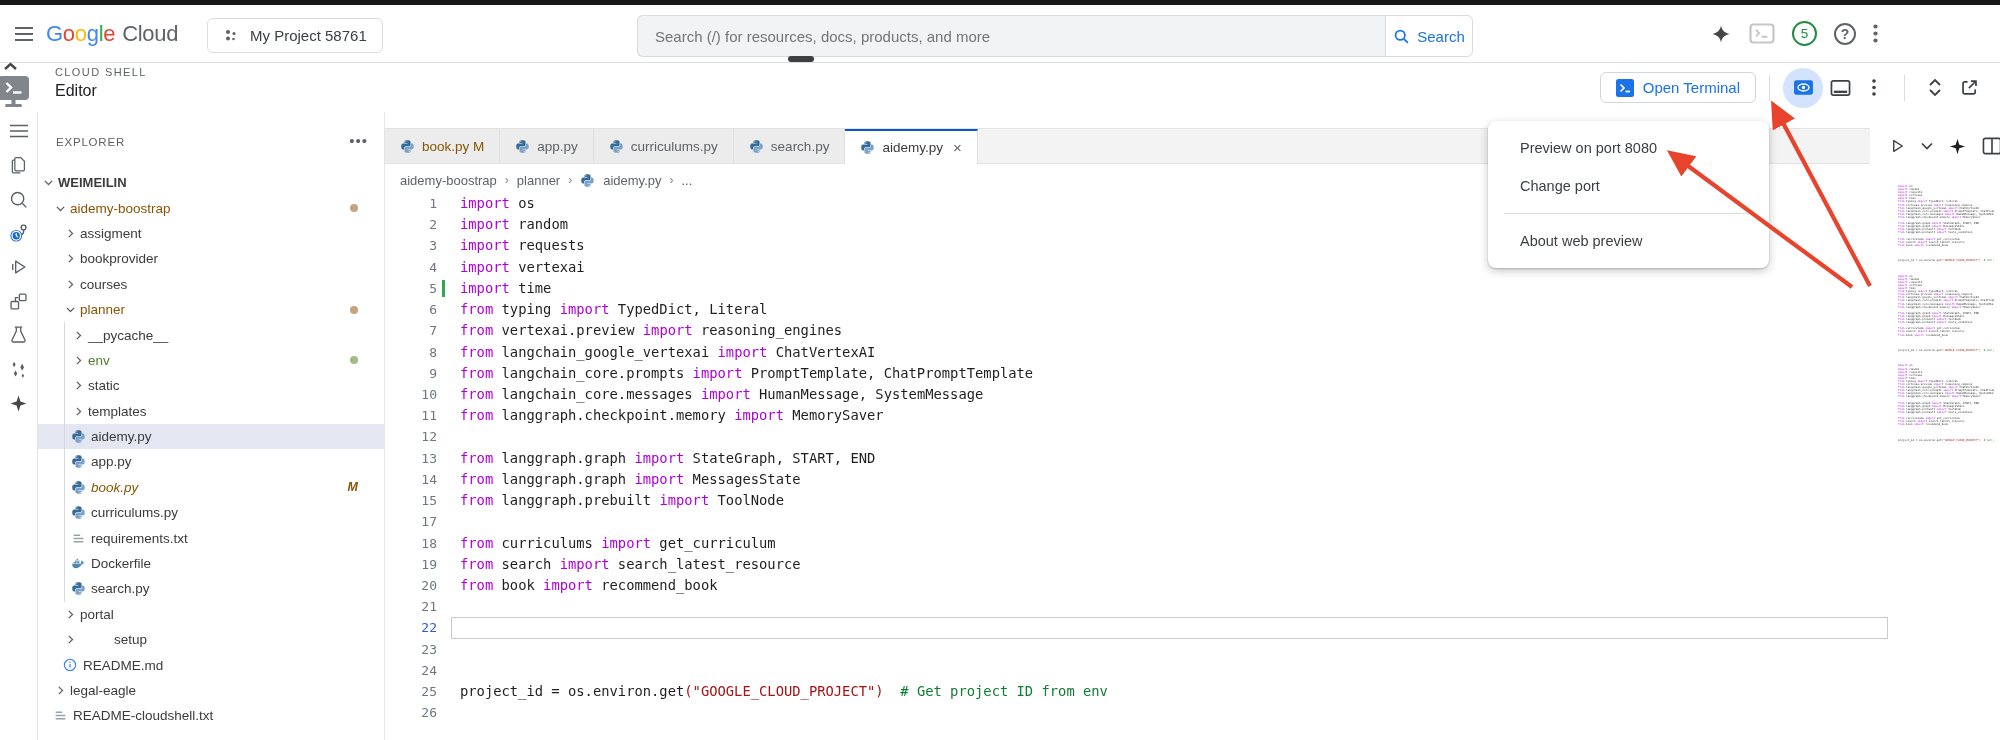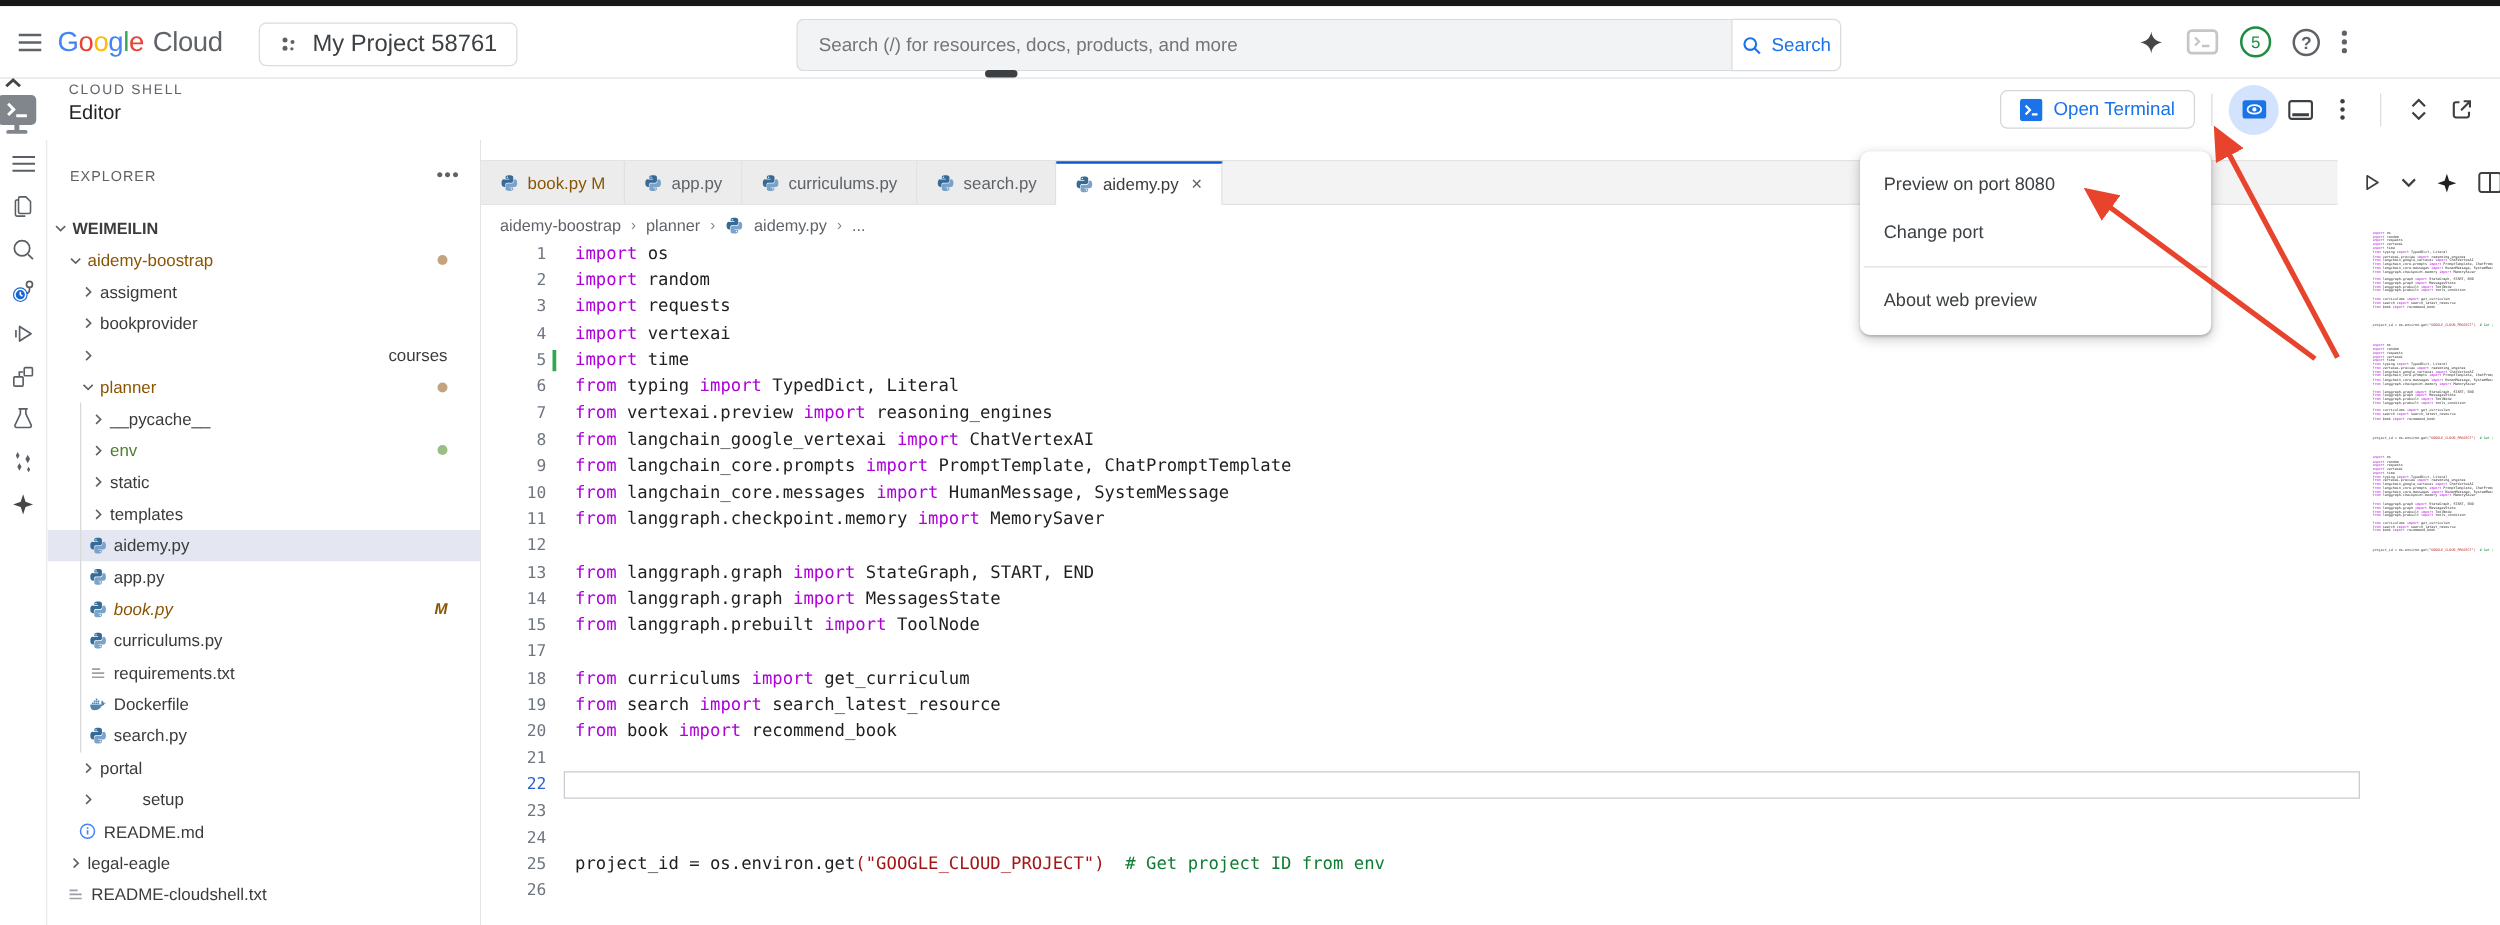--- a/index.html
+++ b/index.html
@@ -7,21 +7,21 @@
        font-family:"Liberation Sans",sans-serif;color:#202124;font-size:15px}
   svg{display:block}
   .black-strip{position:absolute;top:0;left:0;right:0;height:5px;background:#171717}
 
   
   .gcp{position:absolute;top:5px;left:0;right:0;height:58px;background:#fff;border-bottom:1px solid #dadce0}
   .hamburger{position:absolute;left:14px;top:50%;transform:translateY(-50%);cursor:pointer}
   .logo{position:absolute;left:46px;top:50%;transform:translateY(-50%);font-size:22px;font-weight:500;letter-spacing:-.3px;white-space:nowrap}
   .logo .cloud{color:#5f6368;margin-left:7px;font-weight:400}
   .projbtn{position:absolute;left:207px;top:13px;height:35px;border:1px solid #dadce0;border-radius:6px;
-           display:flex;align-items:center;gap:11px;padding:0 15px;font-size:19px;color:#3c4043;background:#fff;cursor:pointer}
+           display:flex;align-items:center;gap:11px;padding:0 15px;font-size:15px;color:#3c4043;background:#fff;cursor:pointer}
   .searchwrap{position:absolute;left:637px;top:10px;height:42px;display:flex}
   .searchwrap input{width:748px;background:#f1f3f4;border:1px solid #d7dade;border-right:none;border-radius:6px 0 0 6px;
            padding:0 17px;font-size:15px;color:#5f6368;outline:none;font-family:inherit}
   .searchbtn{width:88px;border:1px solid #d7dade;border-radius:0 6px 6px 0;background:#fff;color:#1a73e8;
            display:flex;align-items:center;justify-content:center;gap:7px;font-size:15px;cursor:pointer}
   .gcp-icons{position:absolute;right:122px;top:0;height:100%;display:flex;align-items:center;gap:17px}
   .cicon{display:flex;align-items:center;justify-content:center;cursor:pointer}
   .numbadge{width:25px;height:25px;border:2px solid #1e8e3e;border-radius:50%;color:#1e8e3e;font-size:13.5px;
            display:flex;align-items:center;justify-content:center}
   .helpq{width:22px;height:22px;border:2px solid #5f6368;border-radius:50%;color:#5f6368;font-size:14px;font-weight:700;
@@ -84,21 +84,21 @@
   .ck{color:#AF00DB}.cs{color:#A31515}.cc{color:#0e7e32}.cp{color:#1f1f1f}
   .crow.cur .cnum{color:#2a5ed4}
   .crow.cur::after{content:'';position:absolute;left:66px;right:112px;top:0;bottom:0;border:1px solid #c9c9cf}
   .crow.chg::before{content:'';position:absolute;left:57px;width:3px;top:2px;bottom:2px;background:#2fa84f}
   .minimap{position:absolute;right:6px;top:73px;width:96px;bottom:0;overflow:hidden;
         font-family:"DejaVu Sans Mono",monospace;font-size:2.7px;line-height:3.1px;white-space:pre;opacity:.95}
   .mline{height:3.1px}
 
   
   .menu{position:absolute;left:1488px;top:121px;width:281px;background:#fff;border-radius:8px;z-index:50;
-        box-shadow:0 1px 2px rgba(0,0,0,.18),0 3px 10px rgba(0,0,0,.22);padding:8px 3px}
+        box-shadow:0 1px 2px rgba(0,0,0,.18),0 3px 10px rgba(0,0,0,.22);padding:8px 16px}
   .mitem{height:38px;display:flex;align-items:center;padding:0 16px;font-size:14.5px;color:#3c4043;cursor:pointer}
   .msep{height:1px;background:#e0e0e0;margin:8px 0}
 
   .arrows{position:absolute;left:0;top:0;z-index:60;pointer-events:none}
 </style>
 </head>
 <body>
 
 <div class="black-strip"></div>
 
@@ -317,21 +317,21 @@
         <span class="tlabel">assigment</span>
       </div>
       <div class="trow" style="padding-left: 24px;">
         <span class="tchev">
           <svg width="13" height="13" viewBox="0 0 16 16" fill="none" stroke="#5f6368" stroke-width="1.6">
             <path d="M6 3.5L10.5 8L6 12.5"></path>
           </svg>
         </span>
         <span class="tlabel">bookprovider</span>
       </div>
-      <div class="trow" style="padding-left: 24px; justify-content: space-between;">
+      <div class="trow" style="padding-left: 24px;">
         <span class="tchev">
           <svg width="13" height="13" viewBox="0 0 16 16" fill="none" stroke="#5f6368" stroke-width="1.6">
             <path d="M6 3.5L10.5 8L6 12.5"></path>
           </svg>
         </span>
         <span class="tlabel">courses</span>
       </div>
       <div class="trow" style="padding-left: 24px;">
         <span class="tchev">
           <svg width="13" height="13" viewBox="0 0 16 16" fill="none" stroke="#5f6368" stroke-width="1.6">

